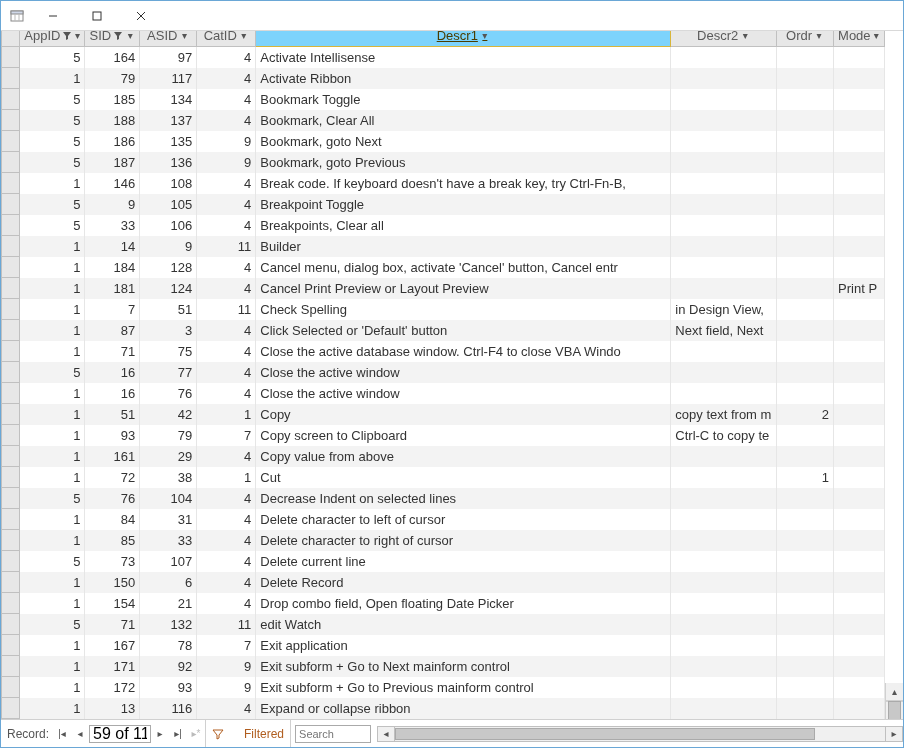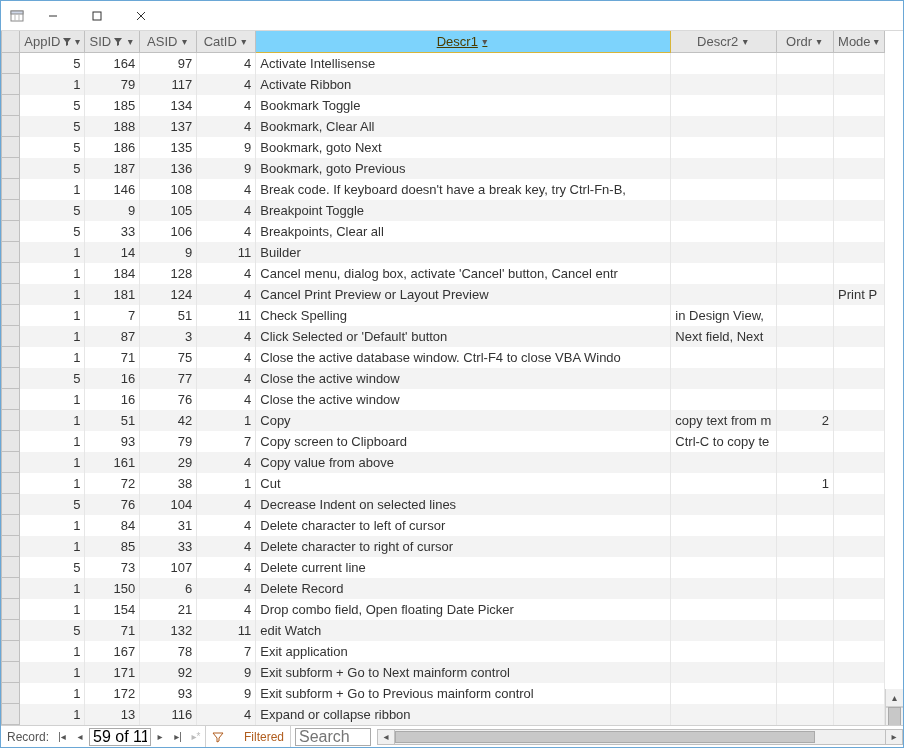--- a/index.html
+++ b/index.html
@@ -22,27 +22,27 @@
   tbody tr:nth-child(odd) td { background: #fff; }
   tbody tr:nth-child(even) td { background: #f3f3f3; }
   td.rowhead { background: #e7e7e7 !important; border: 1px solid #c0c0c0; }
   .right { text-align: right; }
   .left { text-align: left; }
   .vscroll { width: 18px; background: #f0f0f0; border-left: 1px solid #d0d0d0; display: flex; flex-direction: column; }
   .vscroll .arrow { height: 18px; display:flex; align-items:center; justify-content:center; font-size:10px; color:#555; border-bottom:1px solid #d0d0d0;}
   .vscroll .arrow.bot { border-top:1px solid #d0d0d0; border-bottom:none;}
   .vscroll .track { flex:1; position:relative; background:#f0f0f0;}
   .vscroll .thumb { position:absolute; left:2px; right:2px; top:0; height:230px; background:#c8c8c8; border:1px solid #aaa;}
-  .bottombar { height: 22px; display: flex; align-items: center; border-top: 1px solid #d0d0d0; font-size: 12px; background:#fff;}
+  .bottombar { height: 28px; display: flex; align-items: center; border-top: 1px solid #d0d0d0; font-size: 12px; background:#fff;}
   .bottombar .lbl { padding: 0 4px 0 6px; color:#555;}
   .navbtn { width: 18px; height: 18px; display:flex; align-items:center; justify-content:center; border:1px solid transparent; color:#555; font-size:10px; cursor:default;}
   .navbtn.disabled { color:#bbb; }
   .recbox { width: 62px; height:18px; border:1px solid #aaa; padding:0 3px; font-size:16px; }
   .filter { display:flex; align-items:center; gap:20px; padding:0 6px; color:#b05d1e; border-left:1px solid #d0d0d0; border-right:1px solid #d0d0d0; height:100%;}
-  .searchbox { width: 76px; height:18px; border:1px solid #aaa; color:#888; padding:0 3px; margin-left:4px; font-size:16px;}
+  .searchbox { width: 76px; height:18px; border:1px solid #aaa; color:#888; padding:0 3px; margin-left:4px; font-size:11px;}
   .hscroll { flex:1; display:flex; align-items:center; margin-left:6px; }
   .hscroll .harrow { width:18px; height:16px; border:1px solid #c0c0c0; background:#f0f0f0; display:flex; align-items:center; justify-content:center; font-size:10px; color:#555;}
   .hscroll .htrack { flex:1; height:16px; background:#f0f0f0; border-top:1px solid #c0c0c0; border-bottom:1px solid #c0c0c0; position:relative;}
   .hscroll .hthumb { position:absolute; top:1px; bottom:1px; left:0; width:420px; background:#c8c8c8; border:1px solid #aaa;}
   svg { display:block; }
 </style>
 </head>
 <body>
 
 <div class="window">

